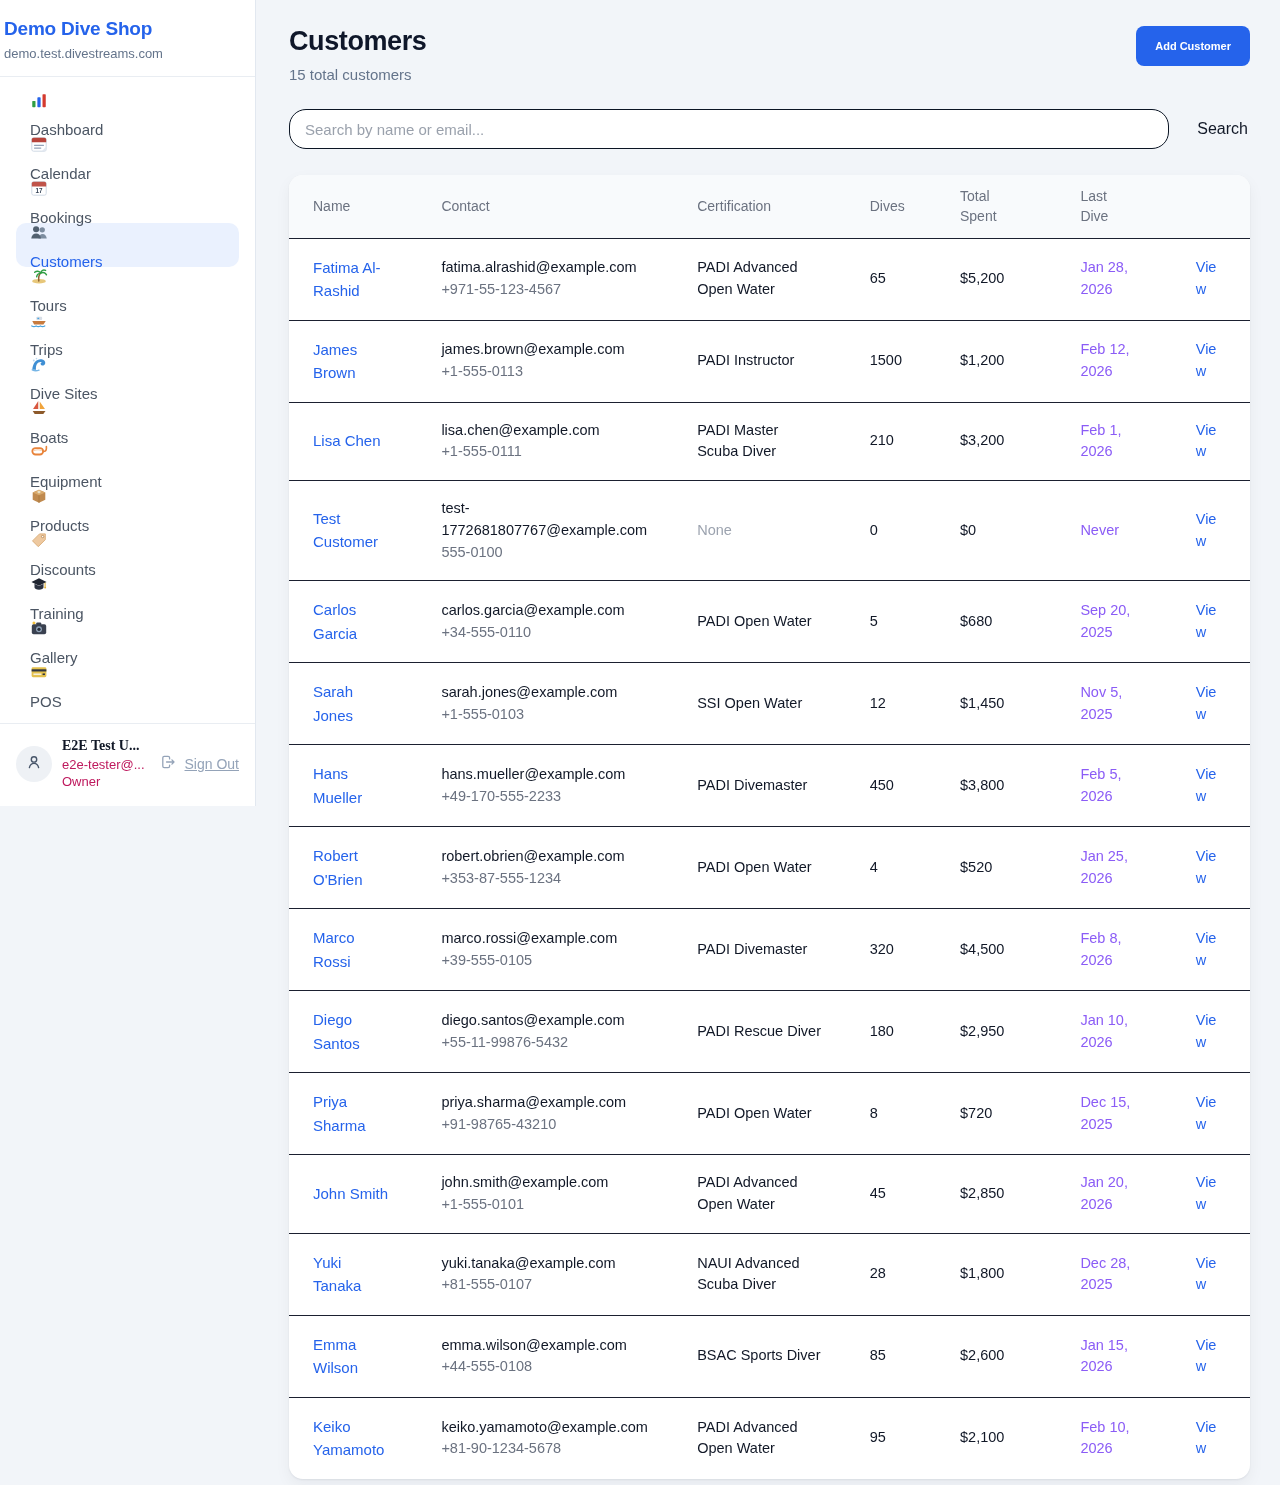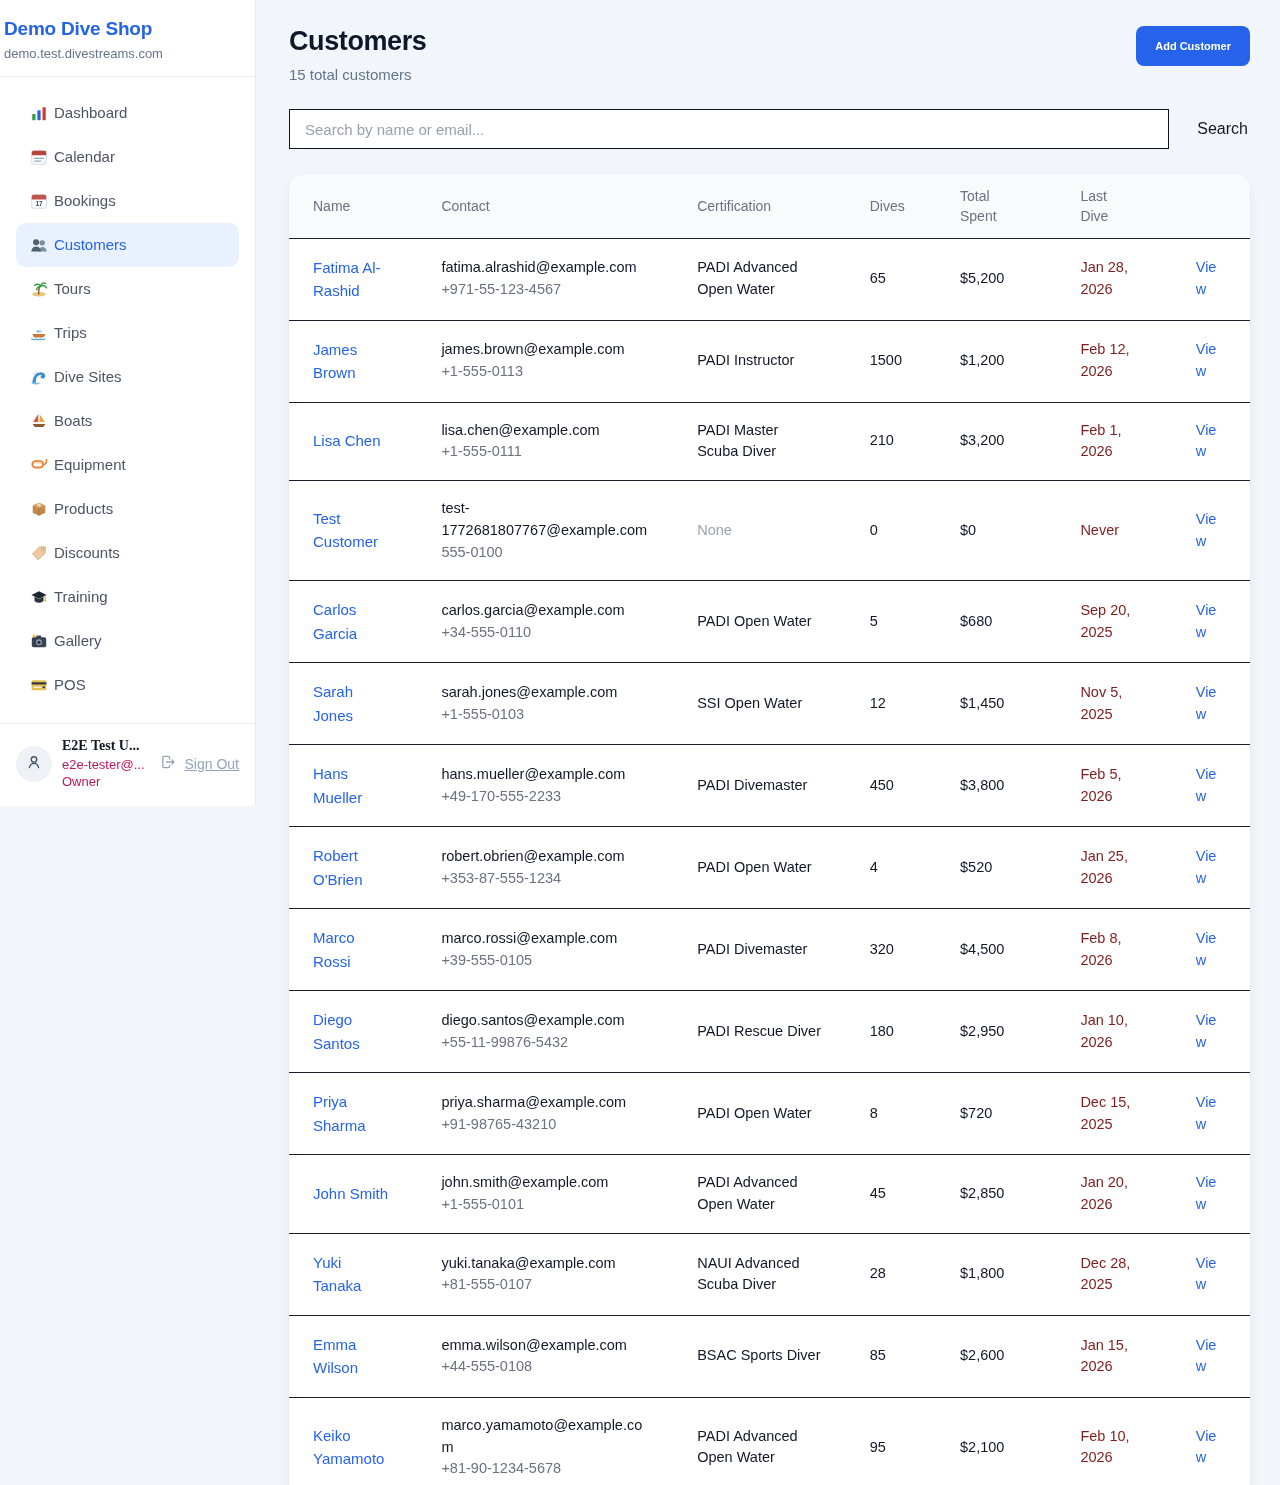--- a/index.html
+++ b/index.html
@@ -21,23 +21,23 @@
   }
   .sidebar-head { padding:18px 4px 15px; border-bottom:1px solid #e9edf2; }
   .shop-name {
     color:#2563eb; font-size:19px; font-weight:700; line-height:1.2;
     text-decoration:none; display:block; letter-spacing:-0.2px;
   }
   .shop-domain { color:#64748b; font-size:13px; margin-top:5px; }
 
   .nav-list { list-style:none; margin:0; padding:14px 16px 16px; }
   .nav-item {
-    display:flex; align-items:center; gap:6px;
+    display:flex; align-items:flex-start; gap:12px;
     height:44px; padding:0 14px; border-radius:10px;
-    font-size:15px; color:#4b5563; cursor:pointer;
+    font-size:15px; color:#4b5563; cursor:pointer;flex-direction:column;
   }
   .nav-item.active { background:#eaf1fe; color:#2563eb; font-weight:500; }
   .nav-icon { width:18px; height:18px; flex:0 0 18px; display:inline-flex; }
   .nav-icon svg { width:18px; height:18px; }
 
   .user-box {
     border-top:1px solid #e9edf2;
     padding:13px 16px 15px;
     display:flex; align-items:center; gap:10px;
   }
@@ -63,21 +63,21 @@
   .page-title { margin:0; font-size:27px; font-weight:700; letter-spacing:-0.4px; color:#0f172a; }
   .page-subtitle { margin:9px 0 0; font-size:15px; color:#64748b; }
   .btn-primary {
     background:#2563eb; color:#fff; border:none; border-radius:8px;
     height:40px; padding:0 19px; font-size:11px; font-weight:600;
     font-family:inherit; cursor:pointer;
   }
 
   .search-row { display:flex; align-items:center; gap:26px; margin-top:26px; }
   .search-input {
-    flex:1; height:40px; border:1px solid #0b1524; border-radius:0;
+    flex:1; height:40px; border:1px solid #0b1524; border-radius:17px;
     padding:0 15px; font-size:15px; font-family:inherit; color:#0f172a;
     background:#fff; outline:none;
   }
   .search-input::placeholder { color:#9aa1ac; }
   .search-btn {
     background:none; border:none; font-family:inherit; cursor:pointer;
     font-size:16px; color:#111827; padding:0 2px;
   }
 
   
@@ -104,21 +104,21 @@
   tbody td {
     padding:17px 24px; border-bottom:1px solid #1b2030;
     vertical-align:middle; line-height:1.5; color:#111827;
     overflow-wrap:break-word;
   }
   tbody tr:last-child td { border-bottom:none; }
   .name-link { color:#2563eb; text-decoration:none; font-weight:500; font-size:15px; line-height:1.55; display:inline-block; }
   .cell-email { color:#111827; }
   .cell-phone { color:#6b7280; }
   .cell-cert.muted { color:#9ca3af; }
-  .cell-last { color:#7f1d1d; }
+  .cell-last { color:#8b5cf6; }
   .view-link { color:#2563eb; text-decoration:none; font-weight:500; }
 </style>
 </head>
 <body>
 
 <div class="layout">
 
   <aside class="sidebar">
     <div class="sidebar-head">
       <a href="#" class="shop-name">Demo Dive Shop</a>
@@ -501,21 +501,21 @@
     </td>
     <td class="cell-cert">BSAC Sports Diver</td>
     <td>85</td>
     <td>$2,600</td>
     <td class="cell-last">Jan 15, 2026</td>
     <td><a href="#" class="view-link">View</a></td>
   </tr>
             <tr>
     <td><a href="#" class="name-link">Keiko Yamamoto</a></td>
     <td>
-      <div class="cell-email">marco.yamamoto@example.com</div>
+      <div class="cell-email">keiko.yamamoto@example.com</div>
       <div class="cell-phone">+81-90-1234-5678</div>
     </td>
     <td class="cell-cert">PADI Advanced Open Water</td>
     <td>95</td>
     <td>$2,100</td>
     <td class="cell-last">Feb 10, 2026</td>
     <td><a href="#" class="view-link">View</a></td>
   </tr>
           </tbody>
       </table>

